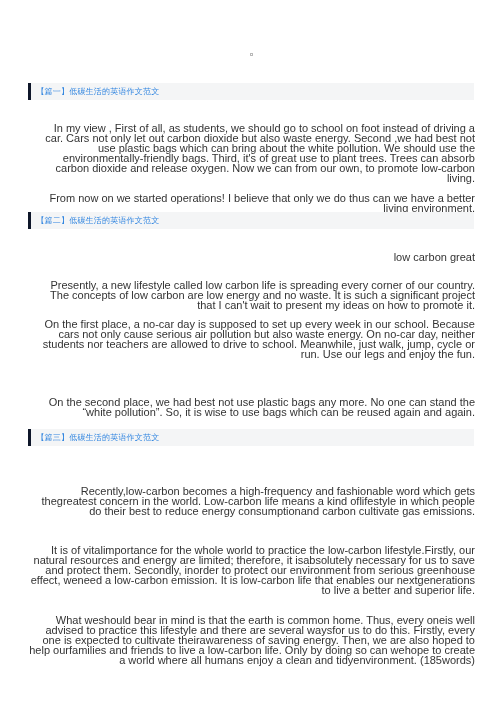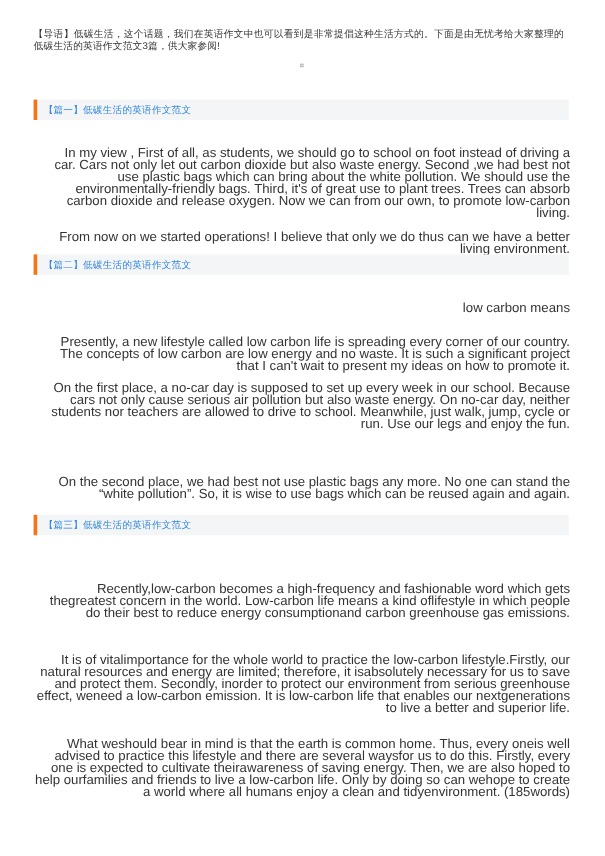--- a/index.html
+++ b/index.html
@@ -18,21 +18,21 @@
     font-size: 8.1px;
     line-height: 10px;
     letter-spacing: 0.15px;
     text-align: justify;
     color: #333;
   }
   .sec-head {
     position: absolute;
     left: 28px; width: 446px; height: 17px;
     background: #f4f5f6;
-    border-left: 3px solid #f97316;
+    border-left: 3px solid #0f172a;
     box-sizing: border-box;
     color: #3286e0;
     font-size: 8px;
     line-height: 17px;
     letter-spacing: 0.2px;
     padding-left: 5.4px;
   }
   .para {
     position: absolute;
     left: 29px; width: 446px;
@@ -48,38 +48,37 @@
     width: 3px; height: 3px;
     border: 0.6px solid #b9b9b9;
     box-sizing: border-box;
   }
 </style>
 </head>
 <body>
 
 <div class="page">
 
-  <p class="intro">【导语】低碳生活，这个话题，我们在英语作文中也可以看到是非常提倡这种生活方式的。下面是由无忧考给大家整理的低碳生活的英语作文范文3篇，供大家参阅!</p>
 
   <span class="mark"></span>
 
   <section>
     <h2 class="sec-head" style="top:83px">【篇一】低碳生活的英语作文范文</h2>
     <p class="para" style="top:122.7px">In my view , First of all, as students, we should go to school on foot instead of driving a car. Cars not only let out carbon dioxide but also waste energy. Second ,we had best not use plastic bags which can bring about the white pollution. We should use the environmentally-friendly bags. Third, it's of great use to plant trees. Trees can absorb carbon dioxide and release oxygen. Now we can from our own, to promote low-carbon living.</p>
     <p class="para" style="top:192.8px">From now on we started operations! I believe that only we do thus can we have a better living environment.</p>
   </section>
 
   <section>
     <h2 class="sec-head" style="top:212px">【篇二】低碳生活的英语作文范文</h2>
-    <p class="para" style="top:251.7px">low carbon means</p>
+    <p class="para" style="top:251.7px">low carbon great</p>
     <p class="para" style="top:280px">Presently, a new lifestyle called low carbon life is spreading every corner of our country. The concepts of low carbon are low energy and no waste. It is such a significant project that I can't wait to present my ideas on how to promote it.</p>
     <p class="para" style="top:319px">On the first place, a no-car day is supposed to set up every week in our school. Because cars not only cause serious air pollution but also waste energy. On no-car day, neither students nor teachers are allowed to drive to school. Meanwhile, just walk, jump, cycle or run. Use our legs and enjoy the fun.</p>
     <p class="para" style="top:396.9px">On the second place, we had best not use plastic bags any more. No one can stand the “white pollution”. So, it is wise to use bags which can be reused again and again.</p>
   </section>
 
   <section>
     <h2 class="sec-head" style="top:429px">【篇三】低碳生活的英语作文范文</h2>
-    <p class="para" style="top:486px">Recently,low-carbon becomes a high-frequency and fashionable word which gets thegreatest concern in the world. Low-carbon life means a kind oflifestyle in which people do their best to reduce energy consumptionand carbon greenhouse gas emissions.</p>
+    <p class="para" style="top:486px">Recently,low-carbon becomes a high-frequency and fashionable word which gets thegreatest concern in the world. Low-carbon life means a kind oflifestyle in which people do their best to reduce energy consumptionand carbon cultivate gas emissions.</p>
     <p class="para" style="top:544.6px">It is of vitalimportance for the whole world to practice the low-carbon lifestyle.Firstly, our natural resources and energy are limited; therefore, it isabsolutely necessary for us to save and protect them. Secondly, inorder to protect our environment from serious greenhouse effect, weneed a low-carbon emission. It is low-carbon life that enables our nextgenerations to live a better and superior life.</p>
     <p class="para" style="top:614.9px">What weshould bear in mind is that the earth is common home. Thus, every oneis well advised to practice this lifestyle and there are several waysfor us to do this. Firstly, every one is expected to cultivate theirawareness of saving energy. Then, we are also hoped to help ourfamilies and friends to live a low-carbon life. Only by doing so can wehope to create a world where all humans enjoy a clean and tidyenvironment. (185words)</p>
   </section>
 
 </div>
 
 </body></html>

